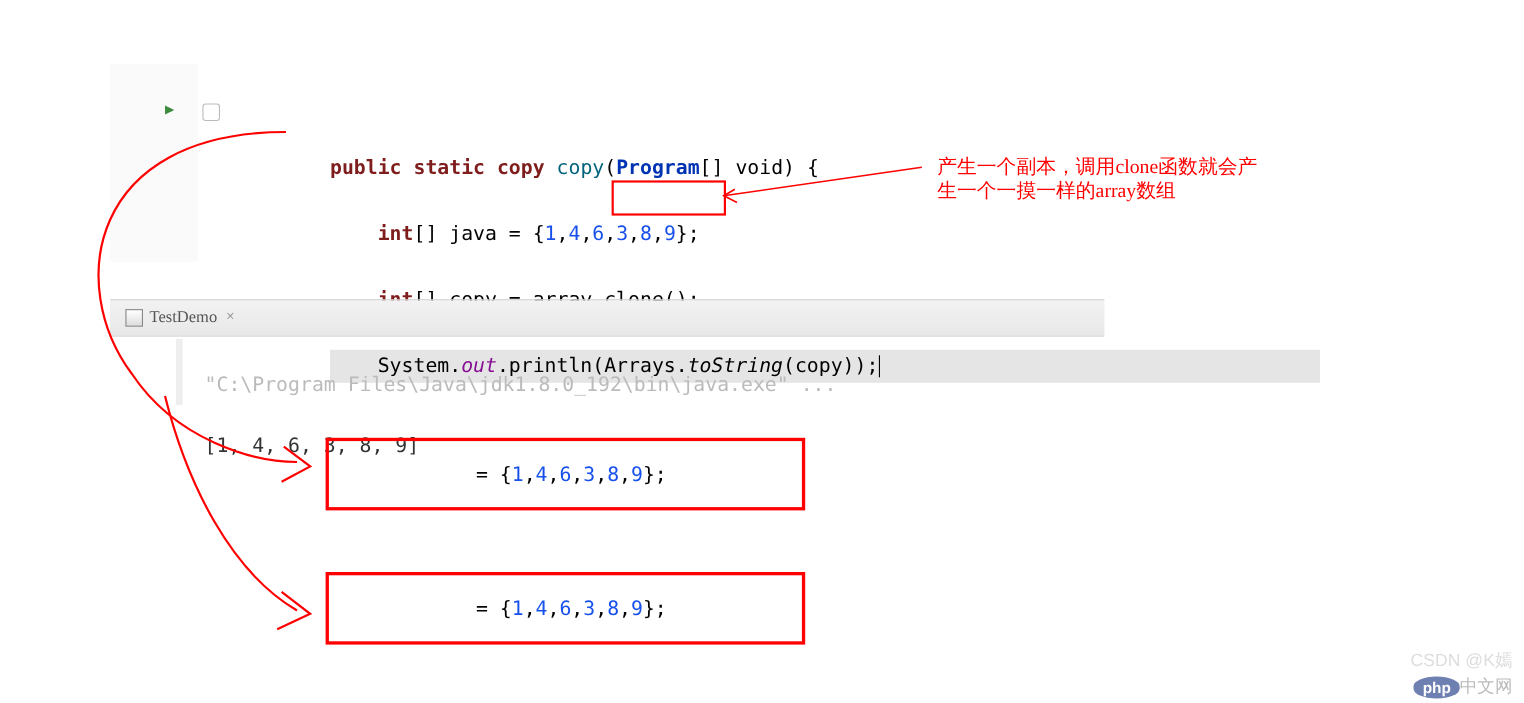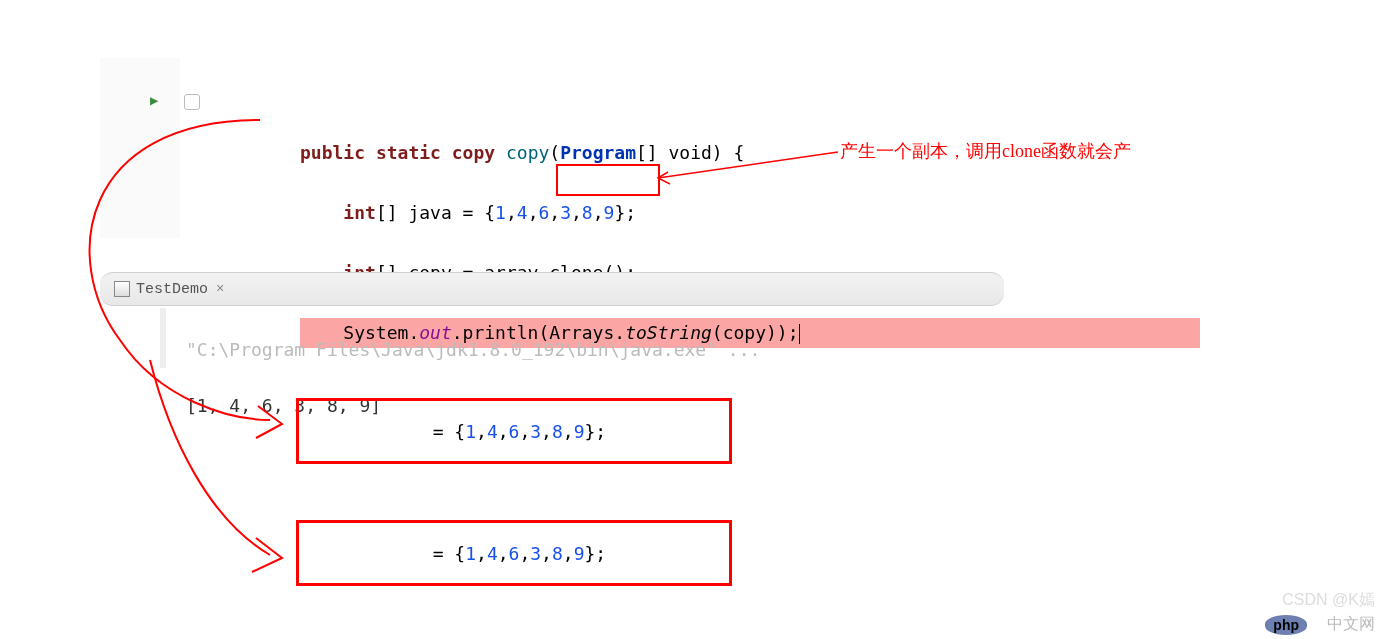--- a/index.html
+++ b/index.html
@@ -54,51 +54,51 @@
     line-height: 30px;
     white-space: pre;
   }
   .kw { color: #7f1d1d; font-weight: bold; }
   .type { color: #0033b3; font-weight: bold; }
   .method { color: #00627a; }
   .num { color: #1750eb; }
   .field { color: #871094; font-style: italic; font-family: "Consolas", monospace; }
   .ital { font-style: italic; }
   .highlight-line {
-    background: #fca5a5;
+    background: #e5e5e5;
     display: inline-block;
     padding-right: 400px;
   }
   .red-box {
     border: 2px solid red;
     position: absolute;
   }
   .annotation {
     position: absolute;
     color: red;
     font-family: "SimSun", serif;
     font-size: 18px;
     line-height: 22px;
+    margin-left: 12px;
   }
   .tab-bar {
     position: absolute;
     left: 100px;
     top: 272px;
     width: 890px;
     height: 32px;
     background: linear-gradient(#f2f2f2, #e8e8e8);
     border-top: 1px solid #d0d0d0;
     border-bottom: 1px solid #d0d0d0;
     display: flex;
     align-items: center;
     padding-left: 14px;
     font-size: 15px;
-    font-family: Liberation Mono, monospace;
+    font-family: Liberation Serif, serif;
     color: #555;
-    border-radius: 13px;
   }
   .tab-icon {
     width: 14px;
     height: 14px;
     border: 1px solid #888;
     margin-right: 6px;
     background: linear-gradient(#fff, #ddd);
   }
   .tab-close {
     margin-left: 8px;
@@ -140,26 +140,26 @@
     right: 10px;
     bottom: 4px;
     display: flex;
     align-items: center;
     font-family: sans-serif;
     color: #bbb;
     font-size: 16px;
   }
   .watermark .php-logo {
     background: #6e7fb1;
-    color: #000000;
+    color: #ffffff;
     border-radius: 50% / 45%;
     padding: 2px 8px;
     font-size: 14px;
     font-weight: bold;
-    margin-right: 20px;
+    margin-right: 0;
   }
   .csdn-mark {
     position: absolute;
     right: 10px;
     bottom: 28px;
     color: #ddd;
     font-family: sans-serif;
     font-size: 16px;
   }
   svg.annots {
@@ -196,20 +196,21 @@
 <div><span class="kw">public</span> <span class="kw">static</span> <span class="kw">copy</span> <span class="method">copy</span><span>(</span><span class="type">Program</span><span>[] void) {</span></div>
 <div>    <span class="kw">int</span><span>[] java = {</span><span class="num">1</span><span>,</span><span class="num">4</span><span>,</span><span class="num">6</span><span>,</span><span class="num">3</span><span>,</span><span class="num">8</span><span>,</span><span class="num">9</span><span>};</span></div>
 <div>    <span class="kw">int</span><span>[] copy = array</span><span>.clone()</span><span>;</span></div>
 <div class="highlight-line">    <span>System.</span><span class="field">out</span><span>.println(Arrays.</span><span class="ital">toString</span><span>(copy));</span><span class="cursor-line"></span></div>
 </div>
 
 <div class="red-box" style="left:556px; top:164px; width:100px; height:28px;"></div>
 
 <div class="annotation" style="left:840px; top:140px;">
   <div>产生一个副本，调用clone函数就会产</div>
+  <div>生一个一摸一样的array数组</div>
 </div>
 
 <div class="tab-bar">
   <span class="tab-icon"></span>
   <span>TestDemo</span>
   <span class="tab-close">×</span>
 </div>
 
 <div class="console-gutter"></div>
 <div class="console">

